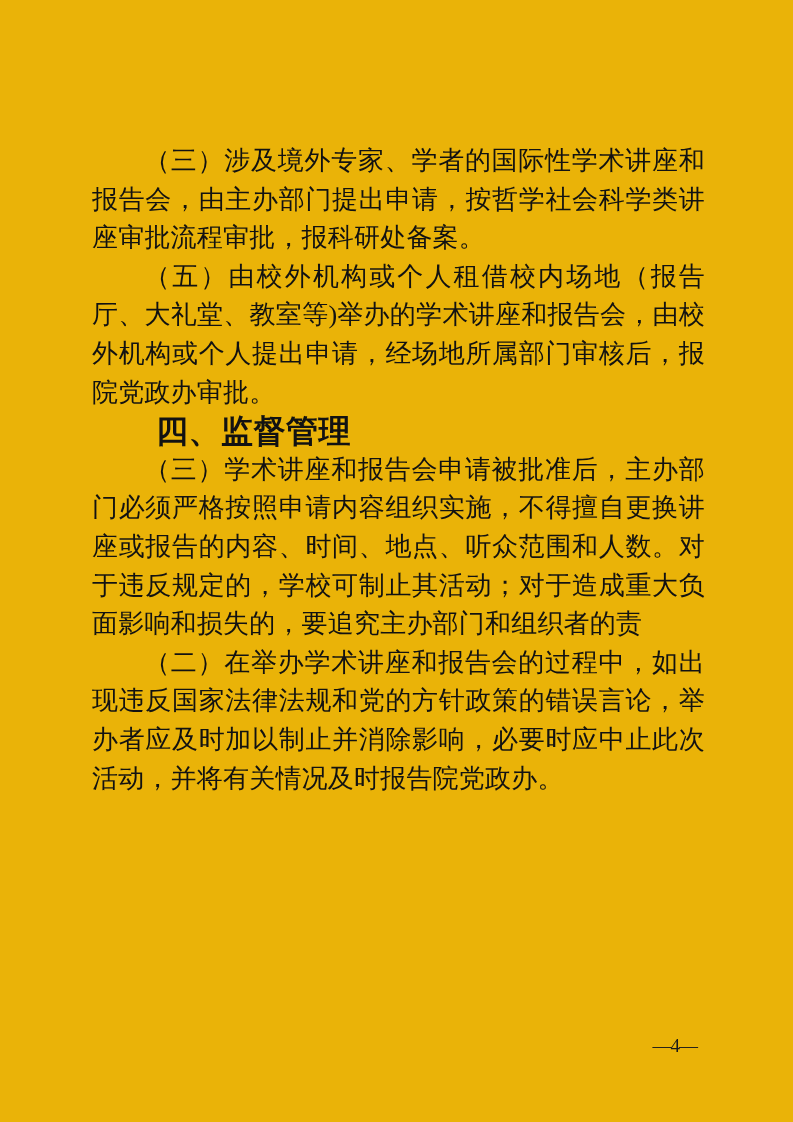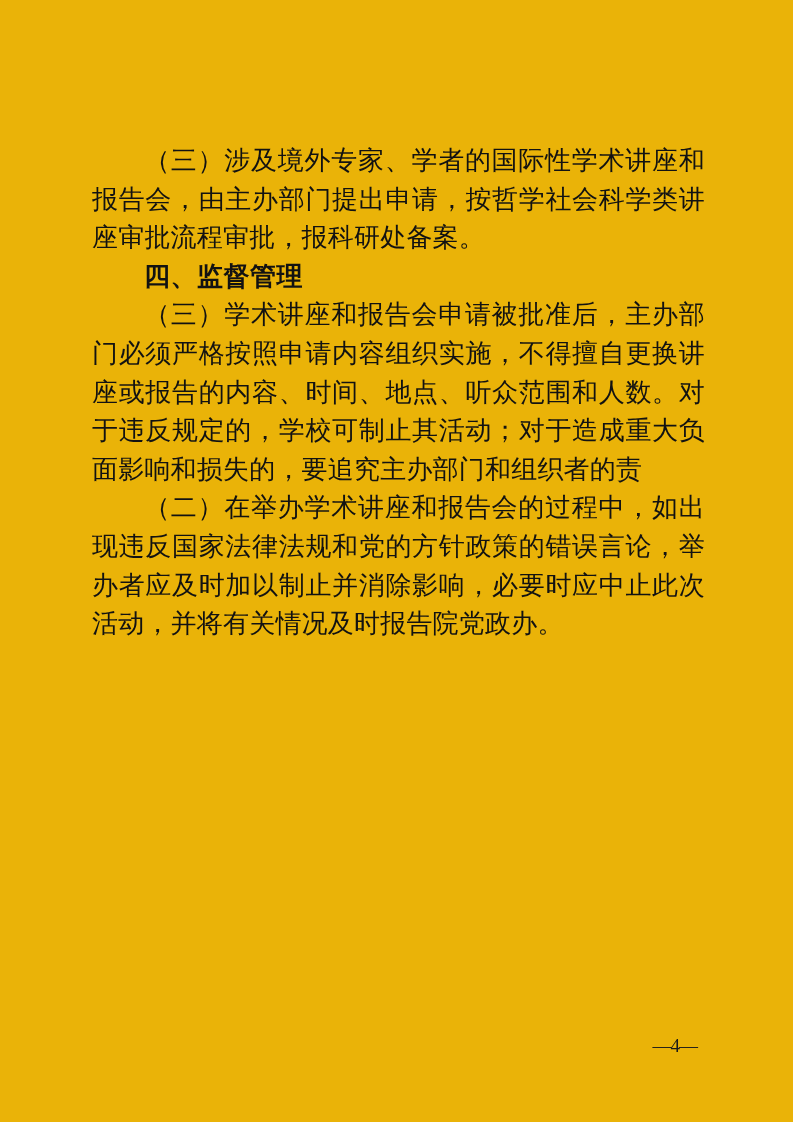--- a/index.html
+++ b/index.html
@@ -27,21 +27,21 @@
     margin: 0;
     font-size: 26px;
     line-height: 38.6px;
     text-align: justify;
     text-justify: inter-ideograph;
     text-indent: 2em;
     letter-spacing: 0.2px;
   }
   .heading {
     margin: 0;
-    font-size: 26px;
+    font-size: 32px;
     line-height: 38.6px;
     font-weight: 700;
     text-indent: 2em;
     letter-spacing: 0.5px;
   }
   .page-number {
     position: absolute;
     top: 1035px;
     right: 96px;
     font-size: 19px;
@@ -49,18 +49,19 @@
     color: #1a1a1a;
     letter-spacing: -1px;
   }
 </style>
 </head>
 <body>
 
 <div class="page">
   <div class="content">
     <p class="para">（三）涉及境外专家、学者的国际性学术讲座和报告会，由主办部门提出申请，按哲学社会科学类讲座审批流程审批，报科研处备案。</p>
+    <p class="para">（五）由校外机构或个人租借校内场地（报告厅、大礼堂、教室等)举办的学术讲座和报告会，由校外机构或个人提出申请，经场地所属部门审核后，报院党政办审批。</p>
     <h2 class="heading">四、监督管理</h2>
     <p class="para">（三）学术讲座和报告会申请被批准后，主办部门必须严格按照申请内容组织实施，不得擅自更换讲座或报告的内容、时间、地点、听众范围和人数。对于违反规定的，学校可制止其活动；对于造成重大负面影响和损失的，要追究主办部门和组织者的责</p>
     <p class="para">（二）在举办学术讲座和报告会的过程中，如出现违反国家法律法规和党的方针政策的错误言论，举办者应及时加以制止并消除影响，必要时应中止此次活动，并将有关情况及时报告院党政办。</p>
   </div>
   <div class="page-number">—4—</div>
 </div>
 
 </body></html>

